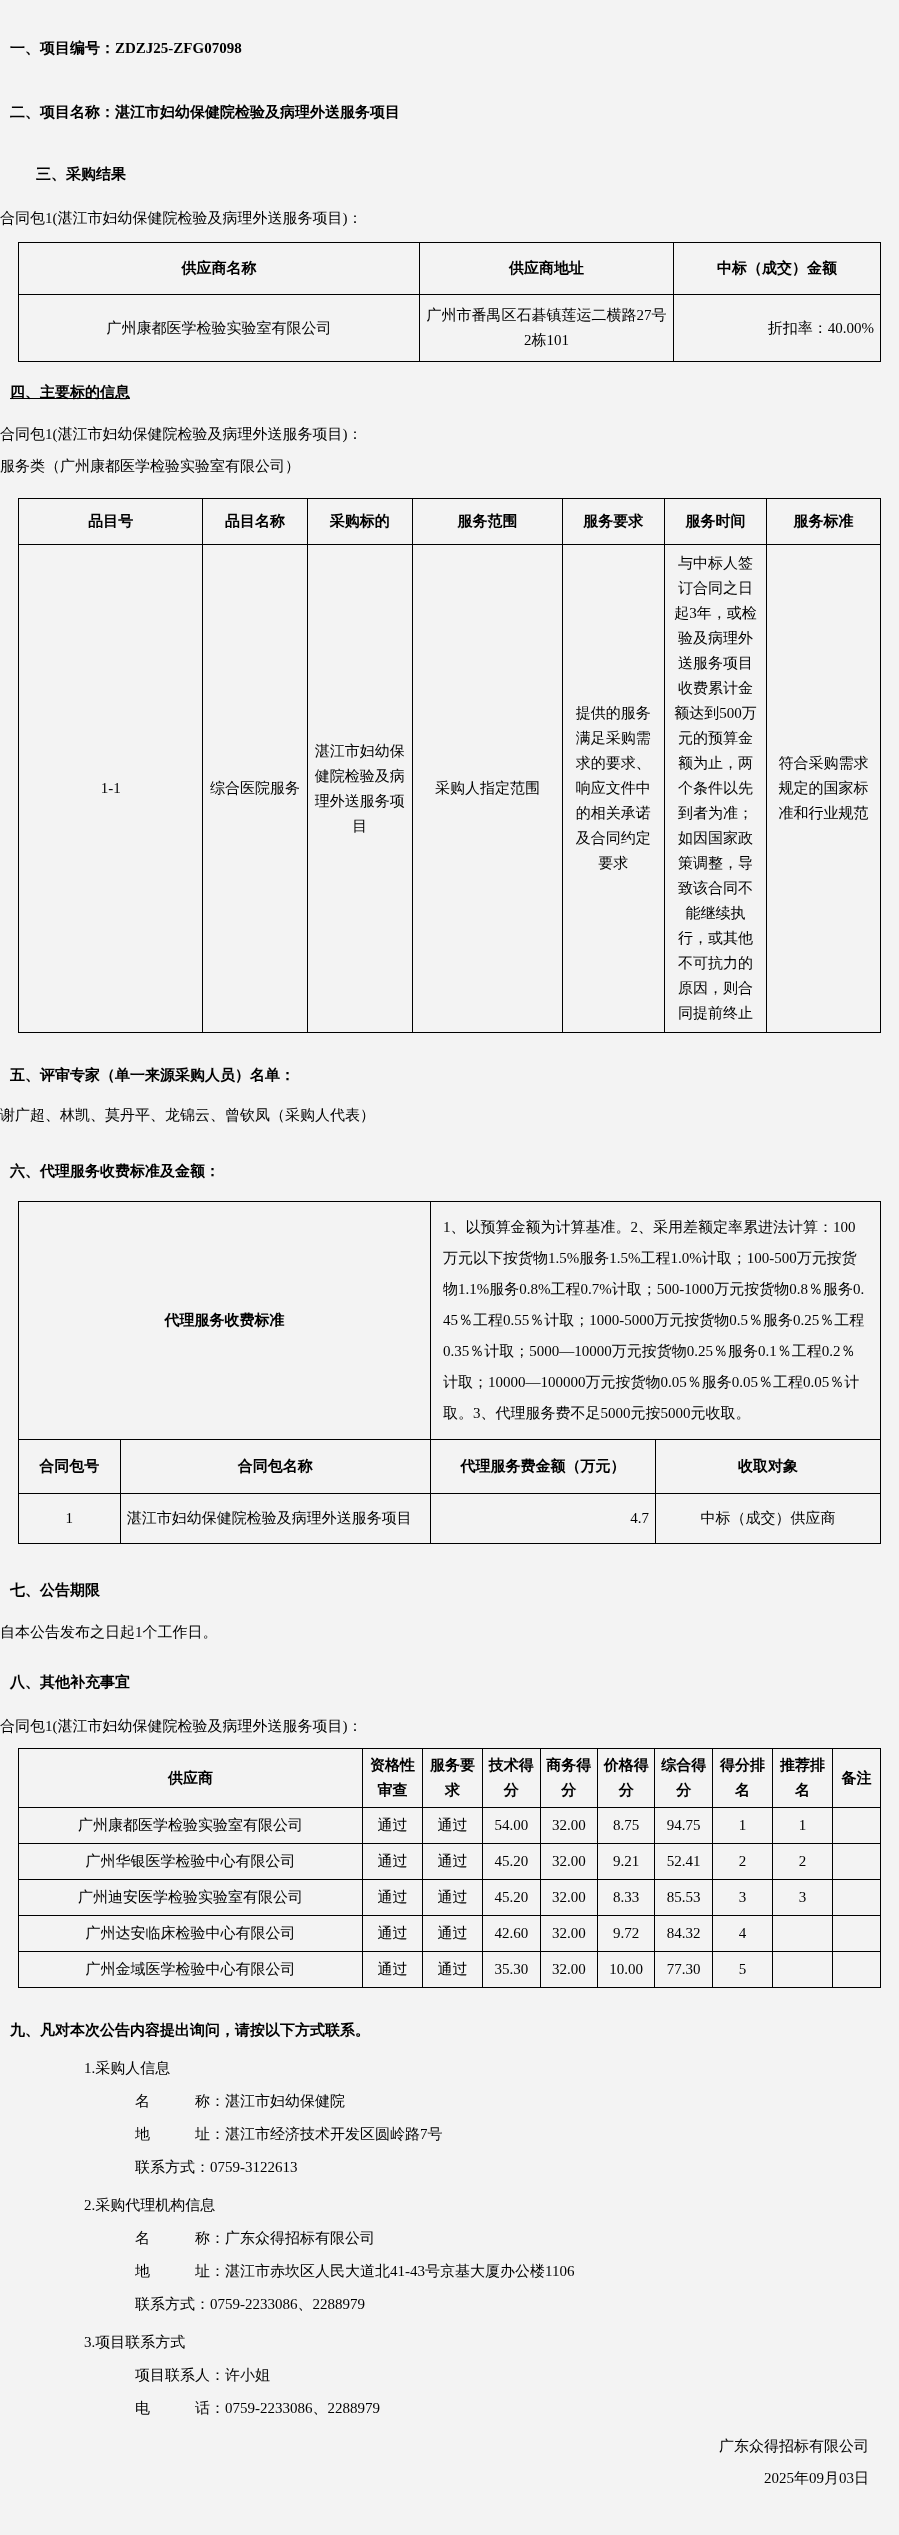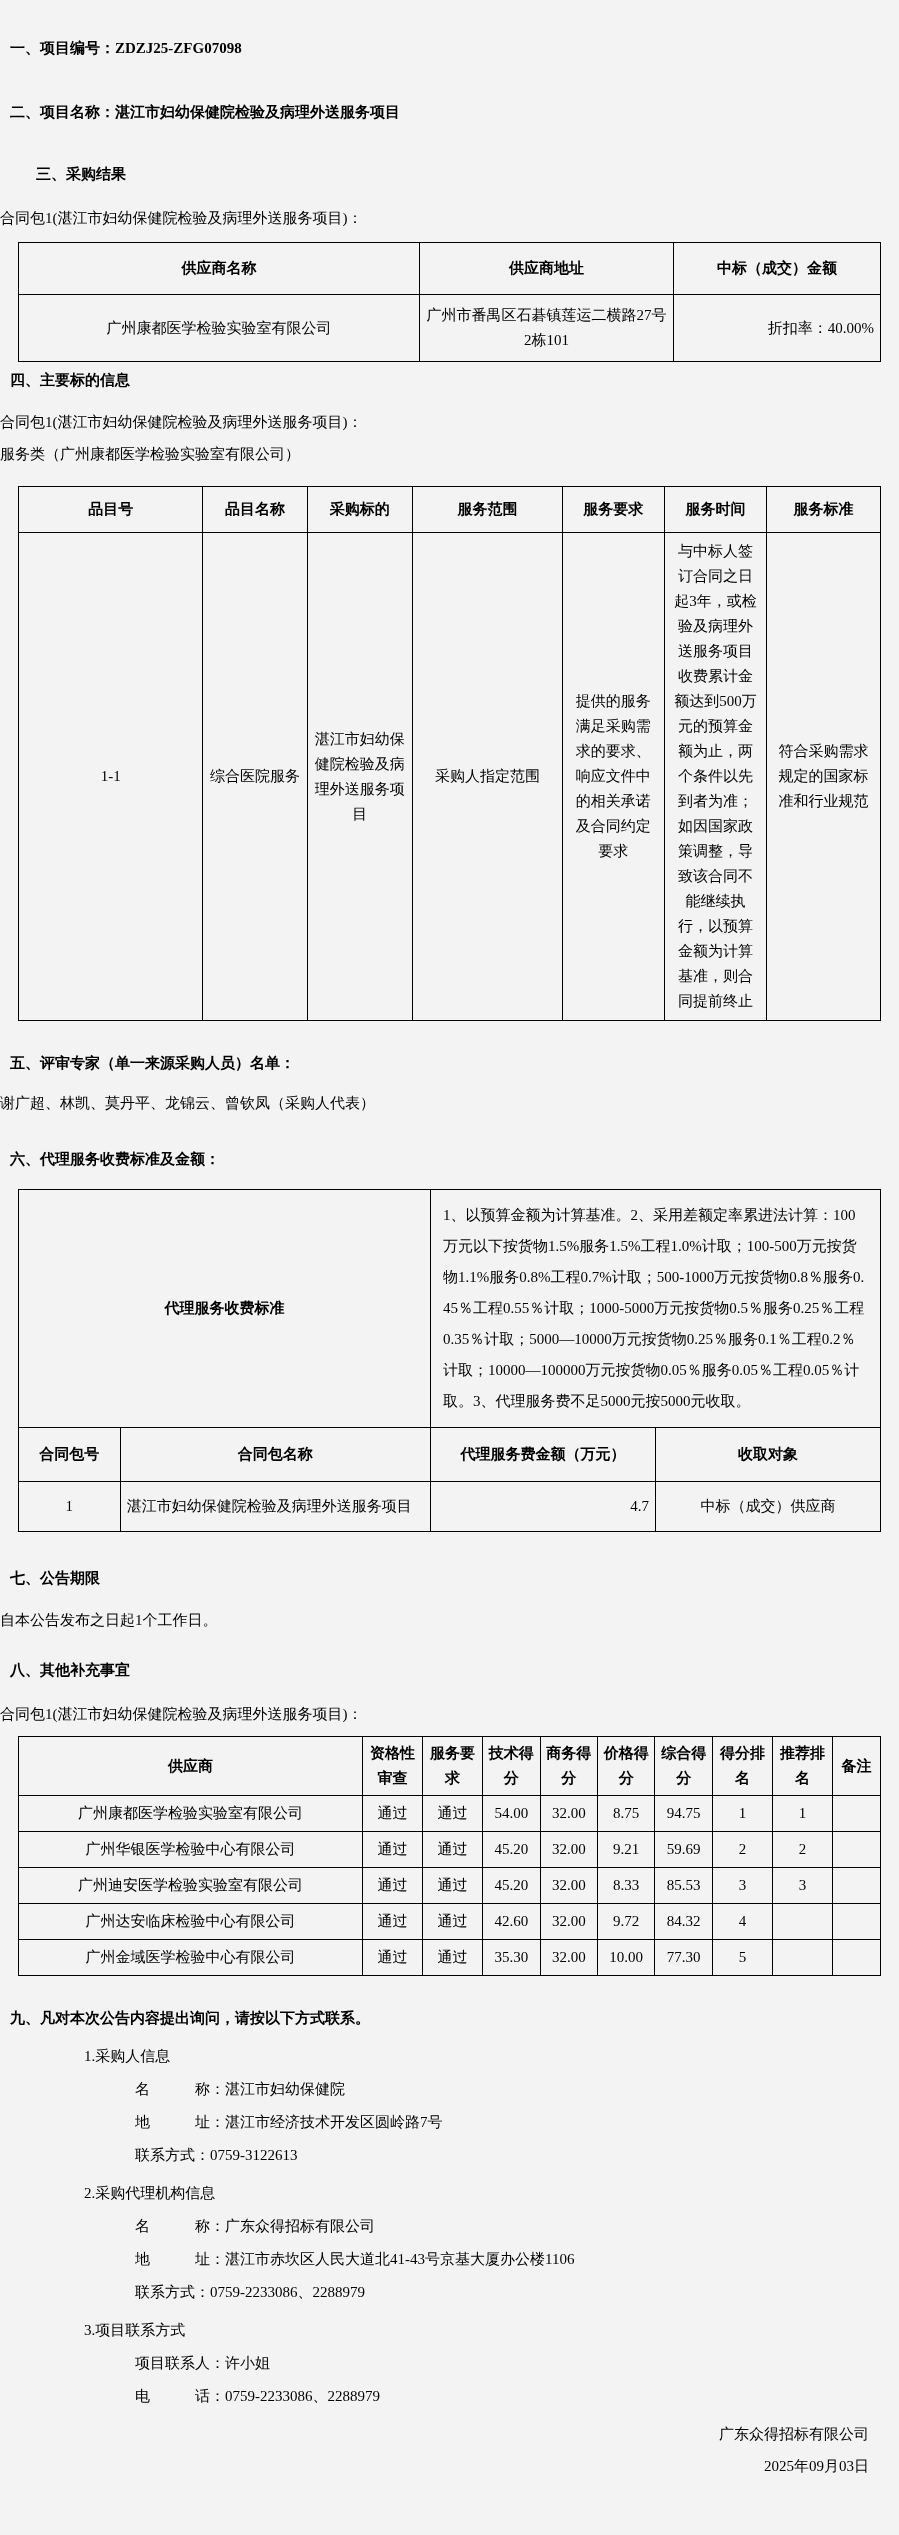--- a/index.html
+++ b/index.html
@@ -59,21 +59,21 @@
   .t-score th { padding:4px 2px; line-height:25px; }
   .t-score td { padding:5px 2px; line-height:25px; }
 
   .contact-group-title { padding-left:84px; line-height:20px; margin:18px 0 0 0; }
   .contact-line { padding-left:135px; line-height:20px; margin:13px 0 0 0; }
 
   .footer-line { text-align:right; padding-right:30px; line-height:20px; margin:0; }
 
   .sp42 { margin-top:42px;padding-left:36px; } .sp44 { margin-top:44px; }
   .sp36 { margin-top:36px; } .sp32 { margin-top:32px; }
-  .sp30 { margin-top:30px; } .sp26 { margin-top:8px; }
+  .sp30 { margin-top:30px; } .sp26 { margin-top:20px;text-decoration:underline; }
   .sp24 { margin-top:24px; } .sp22 { margin-top:22px; }
   .sp20 { margin-top:20px; } .sp18 { margin-top:18px; }
   .sp14 { margin-top:14px; } .sp12 { margin-top:12px; }
 </style>
 </head>
 <body>
 
 <div class="page">
 
   <p class="sec-heading mt-top"><span>一、项目编号：</span><span>ZDZJ25-ZFG07098</span></p>
@@ -126,21 +126,21 @@
       <th style="padding:4px; line-height:25px;">服务要求</th>
       <th style="padding:4px; line-height:25px;">服务时间</th>
       <th style="padding:4px; line-height:25px;">服务标准</th>
     </tr>
     <tr>
       <td>1-1</td>
       <td>综合医院服务</td>
       <td>湛江市妇幼保健院检验及病理外送服务项目</td>
       <td>采购人指定范围</td>
       <td>提供的服务满足采购需求的要求、响应文件中的相关承诺及合同约定要求</td>
-      <td>与中标人签订合同之日起3年，或检验及病理外送服务项目收费累计金额达到500万元的预算金额为止，两个条件以先到者为准；如因国家政策调整，导致该合同不能继续执行，以预算金额为计算基准，则合同提前终止</td>
+      <td>与中标人签订合同之日起3年，或检验及病理外送服务项目收费累计金额达到500万元的预算金额为止，两个条件以先到者为准；如因国家政策调整，导致该合同不能继续执行，或其他不可抗力的原因，则合同提前终止</td>
       <td>符合采购需求规定的国家标准和行业规范</td>
     </tr>
   </tbody>
     </table>
 
   <p class="sec-heading sp32">五、评审专家（单一来源采购人员）名单：</p>
   <p class="para sp20">谢广超、林凯、莫丹平、龙锦云、曾钦凤（采购人代表）</p>
 
   <p class="sec-heading sp36">六、代理服务收费标准及金额：</p>
 
@@ -215,21 +215,21 @@
       <td>1</td>
       <td></td>
     </tr>
     <tr>
       <td>广州华银医学检验中心有限公司</td>
       <td>通过</td>
       <td>通过</td>
       <td>45.20</td>
       <td>32.00</td>
       <td>9.21</td>
-      <td>59.69</td>
+      <td>52.41</td>
       <td>2</td>
       <td>2</td>
       <td></td>
     </tr>
     <tr>
       <td>广州迪安医学检验实验室有限公司</td>
       <td>通过</td>
       <td>通过</td>
       <td>45.20</td>
       <td>32.00</td>

